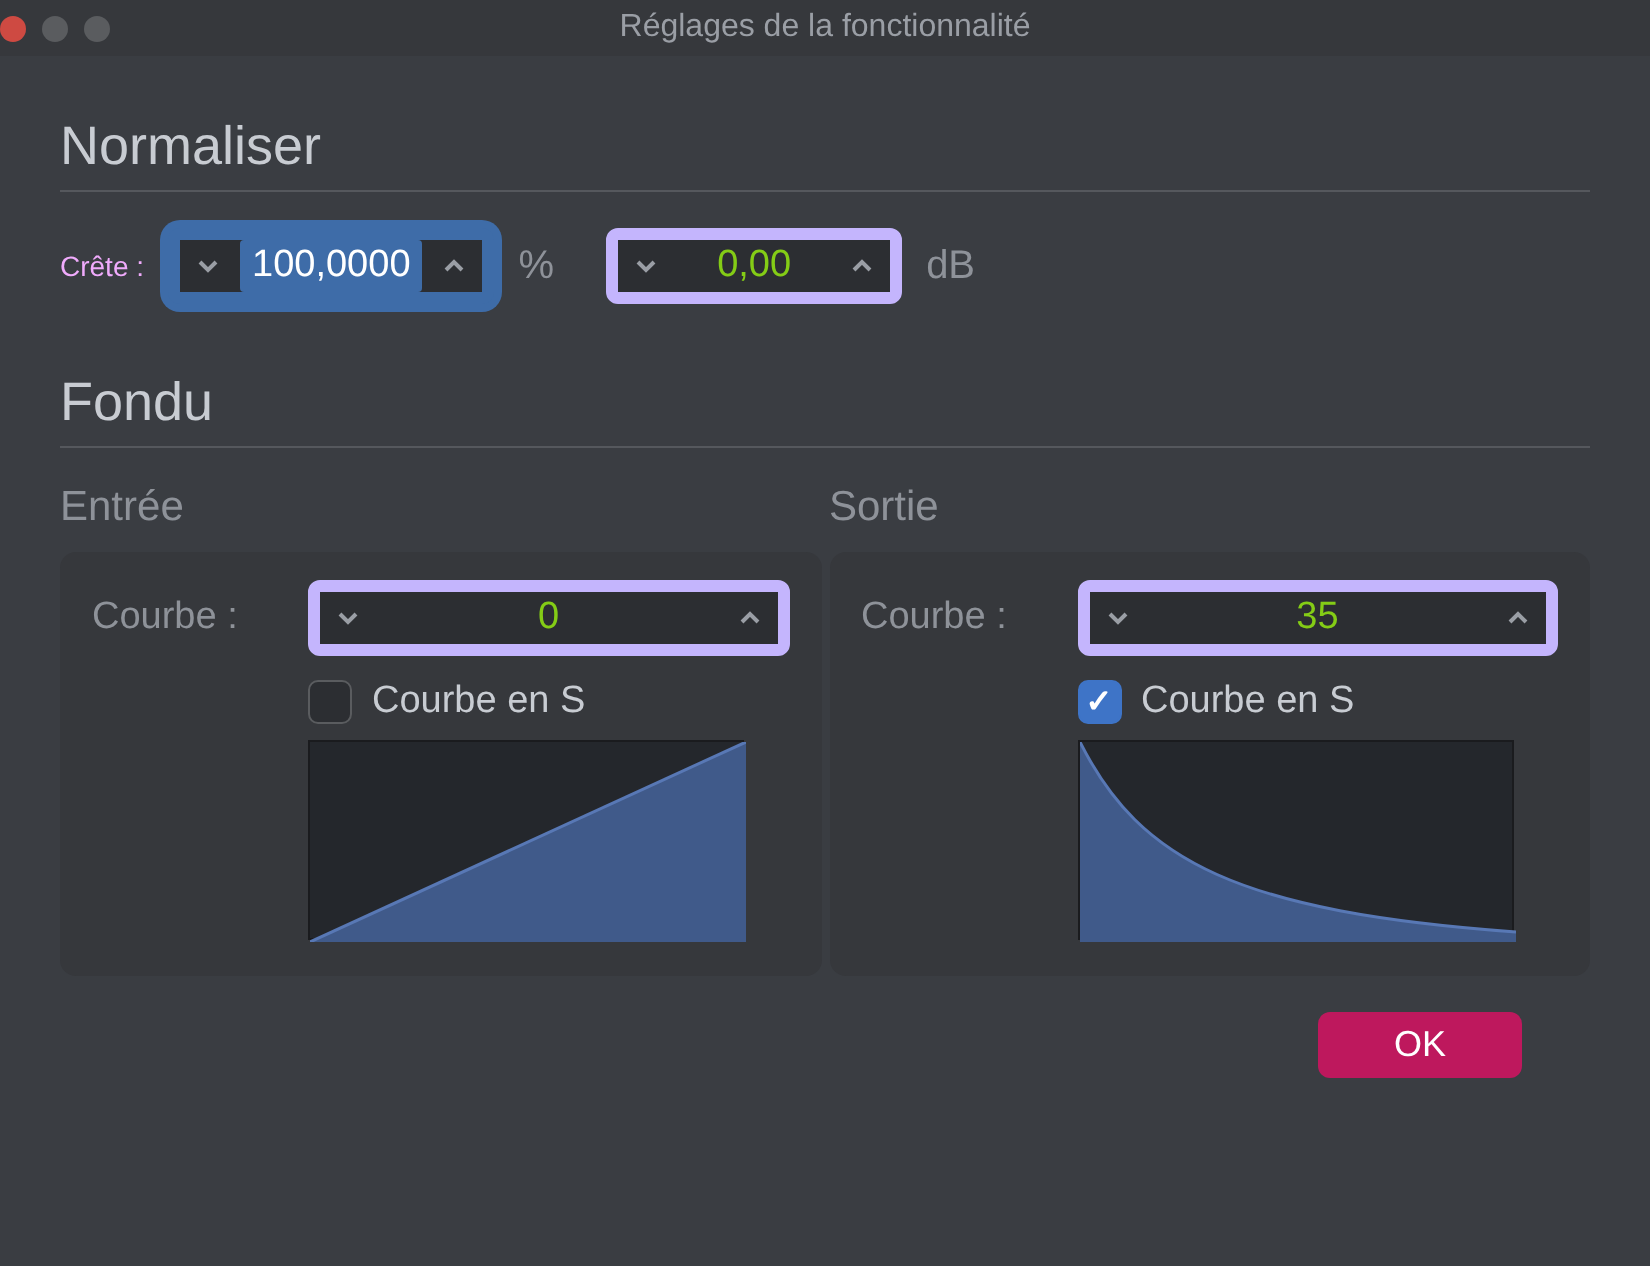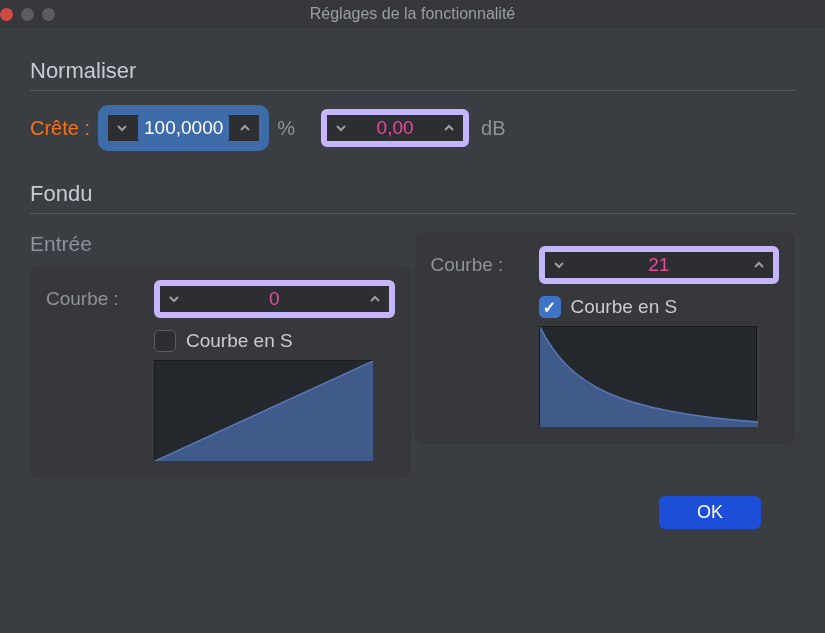--- a/index.html
+++ b/index.html
@@ -35,35 +35,35 @@
       position: absolute;
       left: 50%;
       transform: translateX(-50%);
       color: #9a9ea5;
       font-size: 16px;
     }
     .content { padding: 30px 30px 20px; }
 
     .section-title {
       color: #c8ccd2;
-      font-size: 22px;
+      font-size: 27px;
       margin-bottom: 6px;
     }
     .divider {
       height: 1px;
       background: #55585d;
       margin-bottom: 18px;
     }
 
     .row {
       display: flex;
       align-items: center;
       gap: 12px;
     }
-    .label { color: #f97316; font-size: 20px; }
+    .label { color: #f0abfc; font-size: 14px; }
 
     .stepper {
       display: flex;
       align-items: center;
       background: #2c2e32;
       border: 6px solid #c4b5fd;
       border-radius: 6px;
       height: 38px;
     }
     .stepper.focused {
@@ -74,21 +74,21 @@
       width: 28px;
       height: 100%;
       display: flex;
       align-items: center;
       justify-content: center;
       cursor: pointer;
     }
     .stepper .value {
       min-width: 120px;
       text-align: center;
-      color: #ec4899;
+      color: #84cc16;
       font-size: 19px;
       padding: 0 8px;
     }
     .stepper.focused .value {
       background: #3e6ca8;
       color: #fff;
       border-radius: 2px;
       padding: 2px 6px;
       min-width: auto;
       margin: 0 2px;
@@ -158,21 +158,21 @@
       margin-top: 4px;
       position: relative;
     }
 
     .footer {
       display: flex;
       justify-content: flex-end;
       padding: 18px 34px 0 0;
     }
     .ok-btn {
-      background: #1d4ed8;
+      background: #be185d;
       color: #fff;
       border: none;
       border-radius: 6px;
       font-size: 18px;
       padding: 6px 38px;
       cursor: pointer;
     }
 
     svg.chev { width: 12px; height: 12px; }
     svg.chev path { stroke: #9a9ea5; stroke-width: 2; fill: none; }
@@ -259,30 +259,31 @@
         <div class="curve-preview">
           <svg width="218" height="100" viewBox="0 0 218 100">
             <polygon points="0,100 218,0 218,100" fill="#405a8a"></polygon>
             <line x1="0" y1="100" x2="218" y2="0" stroke="#5878b5" stroke-width="1.5"></line>
           </svg>
         </div>
       </div>
     </div>
 
     <div class="col">
+      <div class="col-title">Sortie</div>
       <div class="panel">
         <div class="panel-row">
           <span class="panel-label">Courbe :</span>
           <div class="stepper" style="flex:1;">
             <div class="arrow">
               <svg class="chev" viewBox="0 0 12 12">
                   <path d="M2 4 L6 8 L10 4"></path>
                 </svg>
             </div>
-            <span class="value" style="flex:1;">21</span>
+            <span class="value" style="flex:1;">35</span>
             <div class="arrow">
               <svg class="chev" viewBox="0 0 12 12">
                   <path d="M2 8 L6 4 L10 8"></path>
                 </svg>
             </div>
           </div>
         </div>
         <div class="checkbox-row">
           <div class="cb checked"></div>
           <span class="cb-label">Courbe en S</span>

